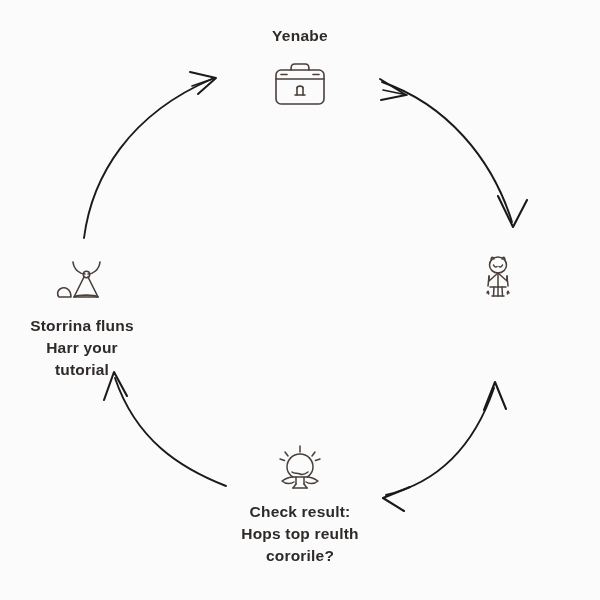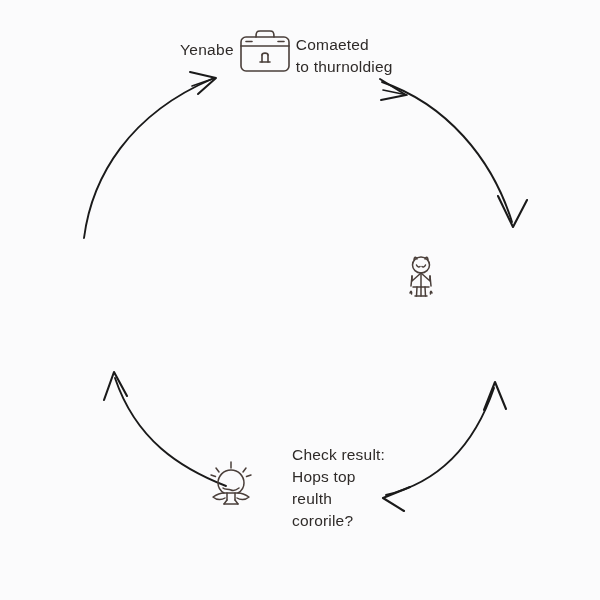--- a/index.html
+++ b/index.html
@@ -19,23 +19,24 @@
   #arrow-layer {
     position: absolute;
     left: 0;
     top: 0;
     width: 600px;
     height: 600px;
   }
   .node {
     position: absolute;
     display: flex;
-    flex-direction: row;
+    flex-direction: column;
     align-items: center;
-    text-align: left;
+    text-align: center;
+    font-weight: bold;
   }
   .node-icon {
     display: block;
     line-height: 0;
   }
   .node-title {
     font-size: 15.5px;
     color: #2e2a28;
     letter-spacing: 0.3px;
     line-height: 1.35;
@@ -65,21 +66,20 @@
     width: 200px;
     align-items: center;
   }
   #node-right .node-icon { margin-bottom: 12px; }
 
   
   #node-bottom {
     left: 202px;
     top: 444px;
     width: 196px;
-    gap: 32px;
   }
   #node-bottom .node-icon { margin-bottom: 7px; }
 
   
   #node-left {
     left: 2px;
     top: 258px;
     width: 160px;
   }
   #node-left .node-icon { margin-bottom: 9px; }
@@ -126,22 +126,20 @@
         <rect x="7" y="11" width="48" height="34" rx="5"></rect>
         <path d="M7 20 L55 20"></path>
         <path d="M12 15.5 L18 15.5"></path>
         <path d="M44 15.5 L50 15.5"></path>
         <path d="M28 29 L28 36"></path>
         <path d="M34 29 L34 36"></path>
         <path d="M28 29 C28 26.5 34 26.5 34 29"></path>
         <path d="M26 36 L36 36"></path>
       </svg>
     </span>
-    <div class="node-caption">Comaeted
-to thurnoldieg</div>
   </div>
 
   <div class="node" id="node-right">
     <span class="node-icon">
       <svg width="46" height="50" viewBox="0 0 46 50" fill="none" stroke="#4a3f3a" stroke-width="1.5" stroke-linecap="round" stroke-linejoin="round">
         <path d="M16 6 C16 3 18 2 19 5"></path>
         <path d="M30 6 C30 3 28 2 27 5"></path>
         <ellipse cx="23" cy="11" rx="8.5" ry="8"></ellipse>
         <path d="M18.5 11 C19.5 13 21 13.5 22 12.5"></path>
         <path d="M24 12.5 C25 13.5 26.5 13 27.5 11"></path>
@@ -178,14 +176,29 @@
         <path d="M22 44 L36 44"></path>
         <path d="M25 40 L22 44"></path>
         <path d="M33 40 L36 44"></path>
       </svg>
     </span>
     <div class="node-caption">Check result:
 Hops top reulth
 cororile?</div>
   </div>
 
+  <div class="node" id="node-left">
+    <span class="node-icon">
+      <svg width="56" height="48" viewBox="0 0 56 48" fill="none" stroke="#4a3f3a" stroke-width="1.6" stroke-linecap="round" stroke-linejoin="round">
+        <path d="M19 4 C20 12 26 16 31 16"></path>
+        <path d="M46 4 C45 12 39 16 34 16"></path>
+        <circle cx="32.5" cy="16.5" r="3.2"></circle>
+        <path d="M30 19 L20 39 L44 39 L34 19"></path>
+        <path d="M20 39 C24 36.5 40 36.5 44 39"></path>
+        <path d="M17 39 C17 31 11 28 6 31 C3 33 3 37 5 39 Z"></path>
+      </svg>
+    </span>
+    <div class="node-caption">Storrina fluns
+Harr your
+tutorial</div>
+  </div>
 
 </div>
 
 </body></html>

